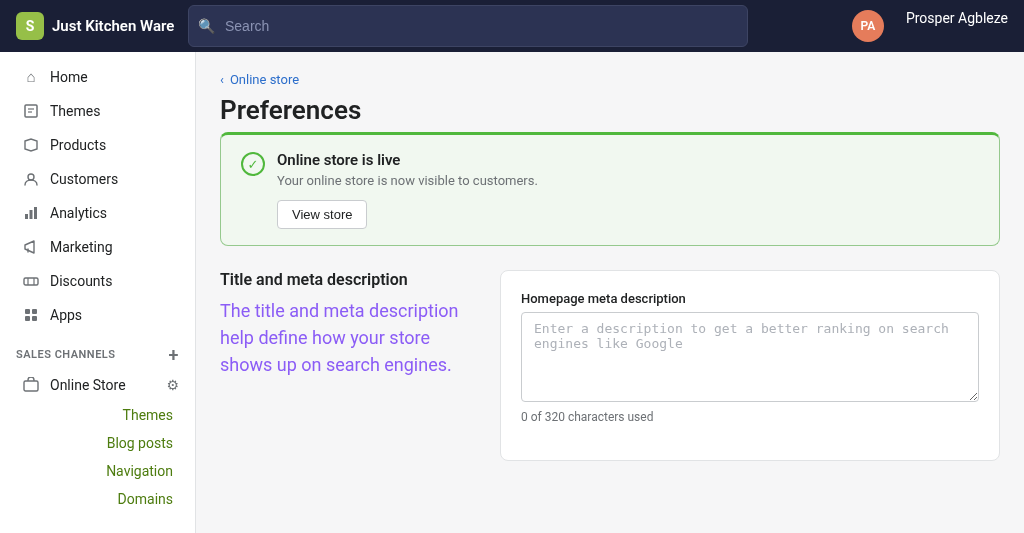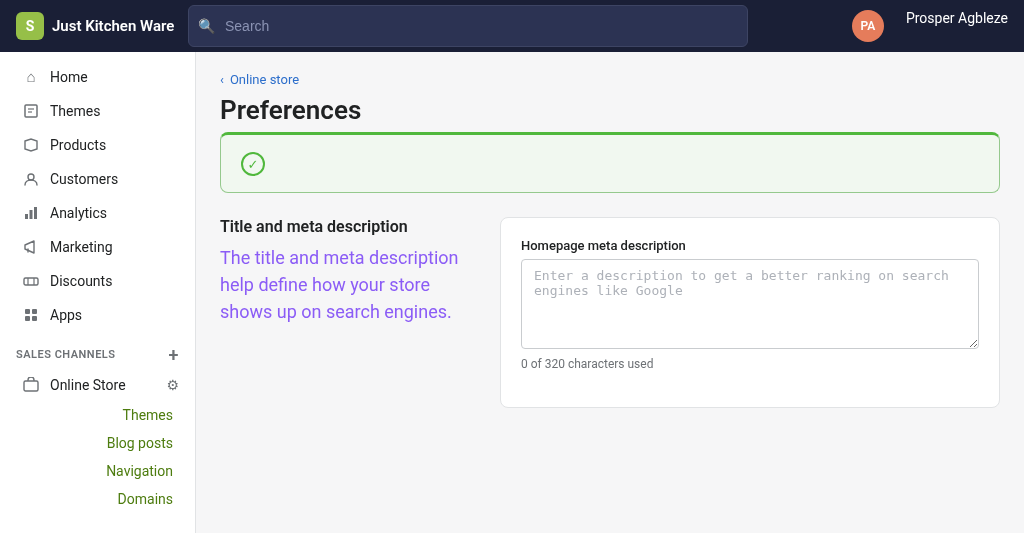--- a/index.html
+++ b/index.html
@@ -443,20 +443,25 @@
   <main class="content">
     <div class="breadcrumb">
       <span>‹</span>
       <span>Online store</span>
     </div>
 
     <h1 class="page-title">Preferences</h1>
 
     <div class="live-banner">
       <div class="live-check-icon">✓</div>
+      <div class="live-text">
+        <h3>Online store is live</h3>
+        <p>Your online store is now visible to customers.</p>
+        <button class="view-store-btn">View store</button>
+      </div>
     </div>
 
     <div class="panels-row">
       <div class="left-panel">
         <h2>Title and meta description</h2>
         <p>The title and meta description help define how your store shows up on search engines.</p>
       </div>
       <div class="right-panel">
         <div class="form-group">
           <label class="form-label">Homepage meta description</label>

